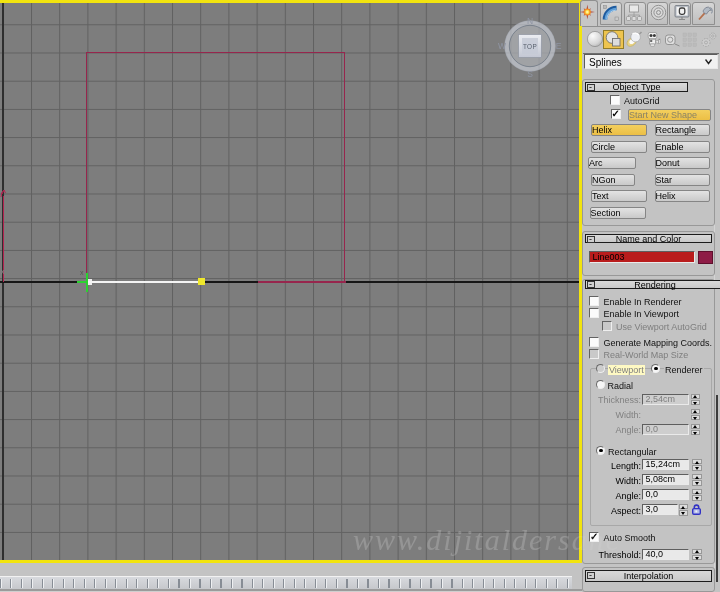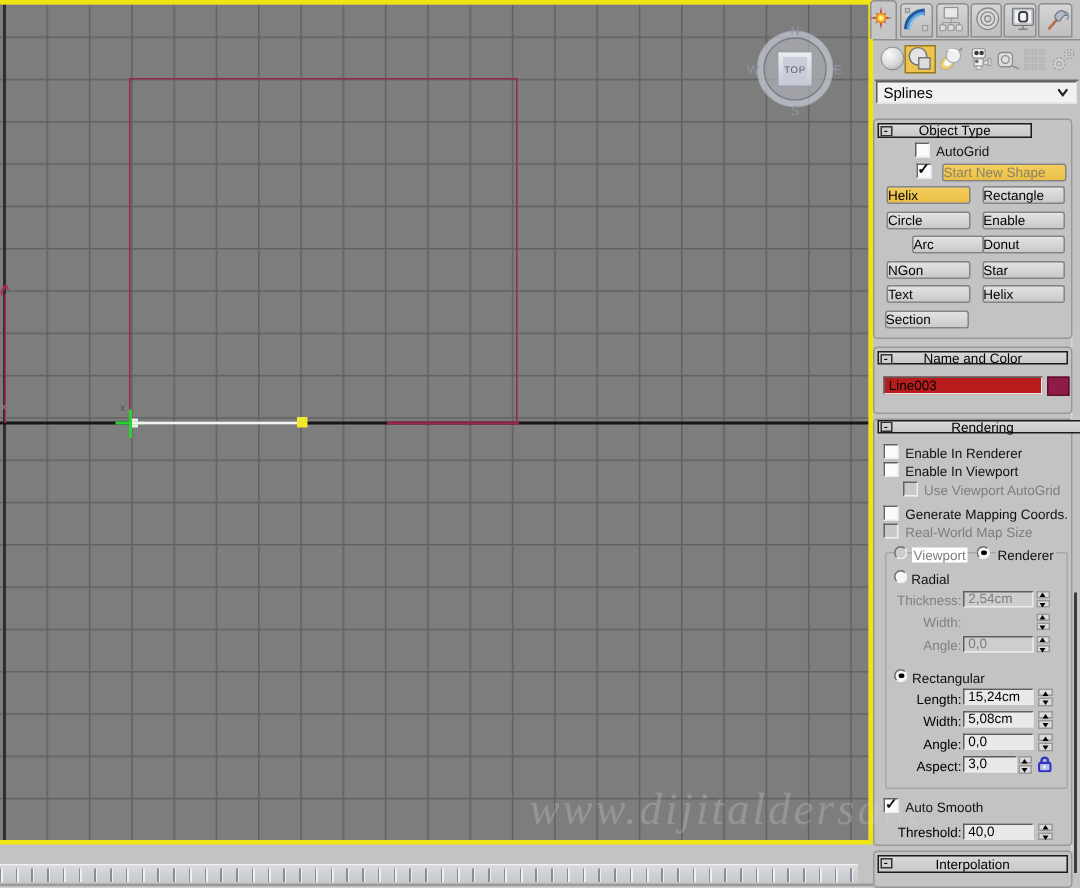--- a/index.html
+++ b/index.html
@@ -254,23 +254,23 @@
  <div class="abs rmin" style="left:4.5px;top:83.5px">-</div>
  <div class="abs cb" style="left:28px;top:95px"></div>
  <div class="abs" style="left:42px;top:95.5px">AutoGrid</div>
  <div class="abs cb" style="left:28.5px;top:109px"></div>
  <div class="abs chk" style="left:29.5px;top:110px">✓</div>
  <div class="abs btn btnY" style="left:46px;top:108.5px;width:83px;color:#8a8365">Start New Shape</div>
  <div class="abs btn btnY" style="left:9px;top:124px;width:56px">Helix</div>
  <div class="abs btn" style="left:72.5px;top:124px;width:55px">Rectangle</div>
  <div class="abs btn" style="left:9px;top:140.5px;width:56px">Circle</div>
  <div class="abs btn" style="left:72.5px;top:140.5px;width:55px">Enable</div>
- <div class="abs btn" style="left:26px;top:157px;width:48px">Arc</div>
+ <div class="abs btn" style="left:6px;top:157px;width:48px">Arc</div>
  <div class="abs btn" style="left:72.5px;top:157px;width:55px">Donut</div>
- <div class="abs btn" style="left:9px;top:173.5px;width:56px">NGon</div>
+ <div class="abs btn" style="left:9px;top:173.5px;width:44px">NGon</div>
  <div class="abs btn" style="left:72.5px;top:173.5px;width:55px">Star</div>
  <div class="abs btn" style="left:9px;top:190px;width:56px">Text</div>
  <div class="abs btn" style="left:72.5px;top:190px;width:55px">Helix</div>
  <div class="abs btn" style="left:7.5px;top:206.5px;width:56px">Section</div>
 
  <div class="abs roll" style="top:231px;height:45px"></div>
  <div class="abs rtit" style="left:3px;top:233.8px;width:127px">Name and Color</div>
  <div class="abs rmin" style="left:4.5px;top:236px">-</div>
  <div class="abs fld" style="left:7px;top:250.5px;width:106px;height:12.5px;background:#b91c1c;line-height:11px">Line003</div>
  <div class="abs" style="left:116px;top:250.5px;width:14.5px;height:13.5px;background:#8e1c46;border:1px solid #5e0f2c"></div>
@@ -283,21 +283,21 @@
  <div class="abs cb" style="left:7px;top:308px"></div>
  <div class="abs" style="left:21.5px;top:309px">Enable In Viewport</div>
  <div class="abs cb cbd" style="left:19.5px;top:320.5px"></div>
  <div class="abs gtext" style="left:34px;top:321.5px">Use Viewport AutoGrid</div>
  <div class="abs cb" style="left:7px;top:336.5px"></div>
  <div class="abs" style="left:21.5px;top:337.5px">Generate Mapping Coords.</div>
  <div class="abs cb cbd" style="left:7px;top:348.5px"></div>
  <div class="abs gtext" style="left:21.5px;top:349.5px">Real-World Map Size</div>
  <div class="abs gbox" style="left:7.5px;top:367.5px;width:122px;height:158px"></div>
  <div class="abs rad radd" style="left:13.5px;top:363.5px"></div>
- <div class="abs gtext" style="left:26px;top:364.5px;background:#ffffff;padding:0 1px">Viewport</div>
+ <div class="abs gtext" style="left:26px;top:364.5px;background:#fef9c3;padding:0 1px">Viewport</div>
  <div class="abs rad" style="left:69px;top:363.5px">
       <i class="dot"></i>
     </div>
  <div class="abs" style="left:82px;top:364.5px;background:#c3c3c3;padding:0 1px">Renderer</div>
  <div class="abs rad" style="left:14px;top:380px"></div>
  <div class="abs" style="left:25.5px;top:381px">Radial</div>
  <div class="abs lbl lbld" style="left:10px;top:395px;width:49px">Thickness:</div>
  <div class="abs fld fldd" style="left:60px;top:393.5px;width:46.5px">2,54cm</div>
  <div class="abs spin" style="left:108.5px;top:393.5px">
       <i class="up"></i>

